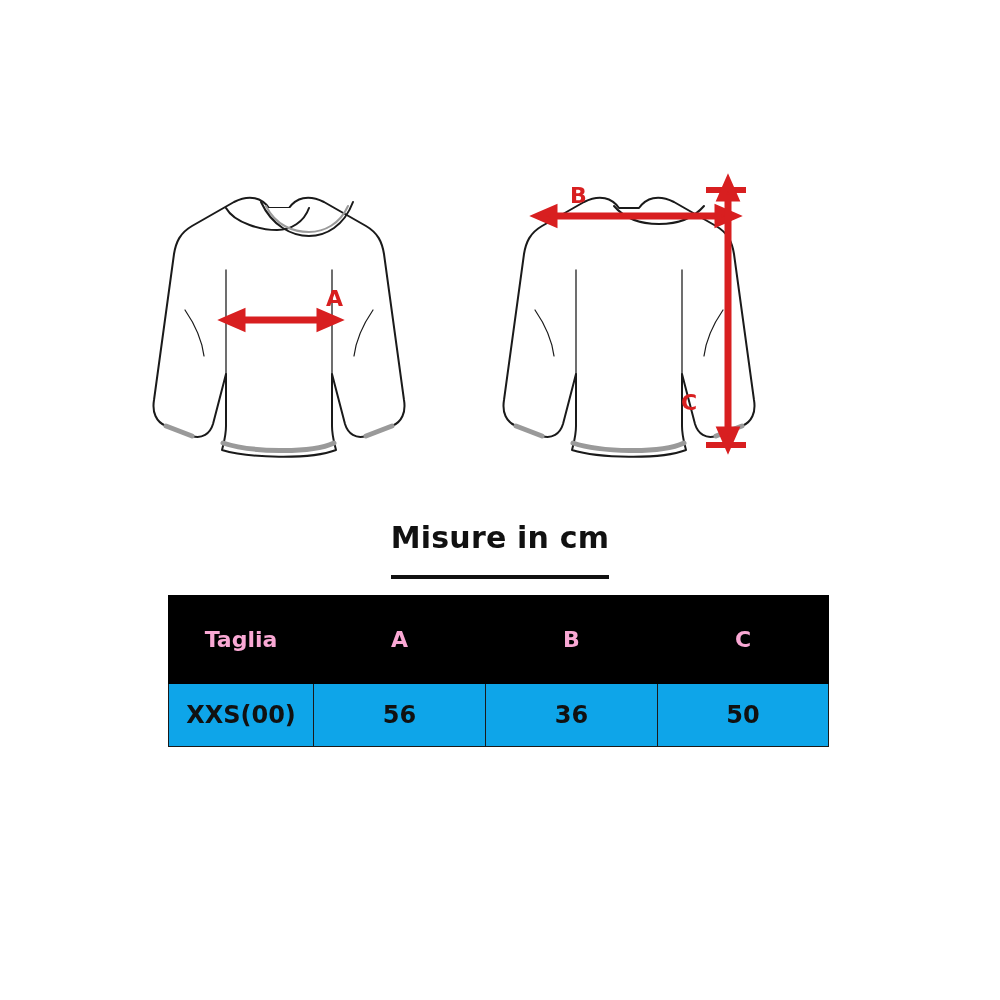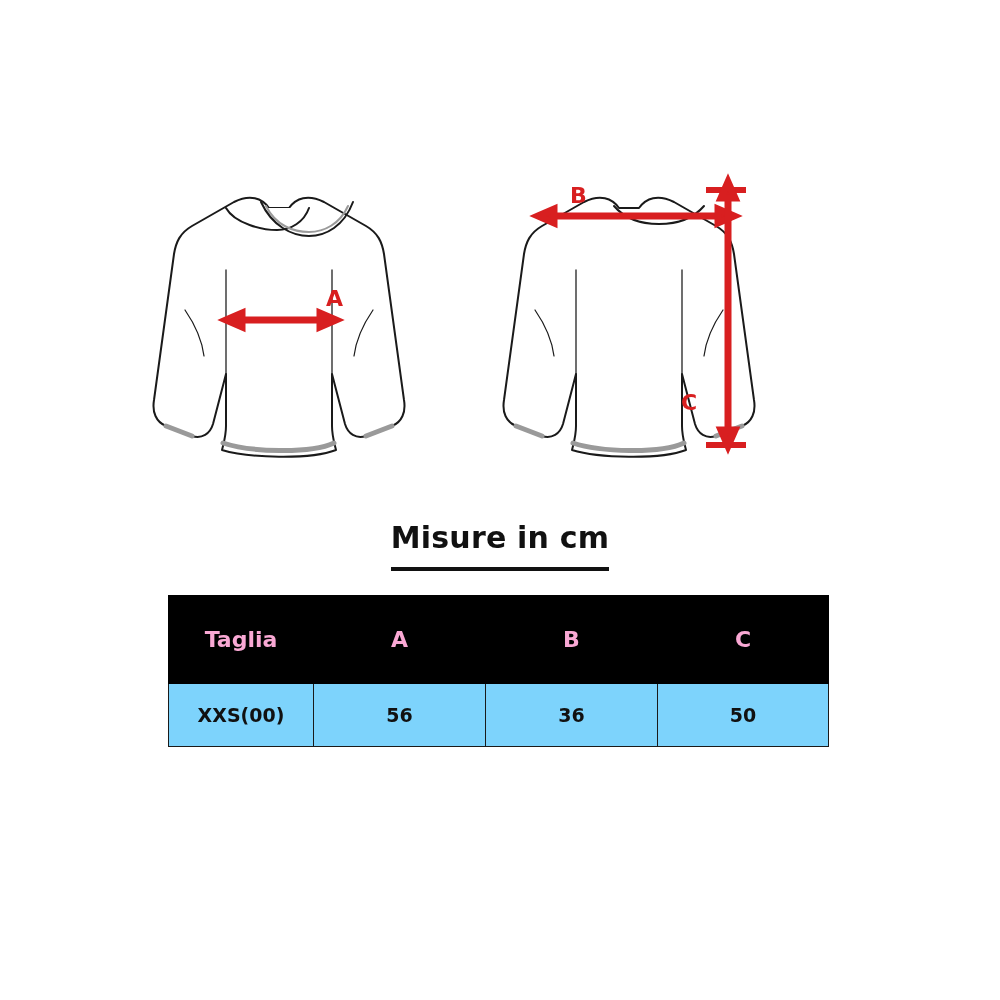--- a/index.html
+++ b/index.html
@@ -56,21 +56,21 @@
     top: 520px;
     width: 1000px;
     text-align: center;
   }
   .caption {
     display: inline-block;
     font-size: 30px;
     font-weight: bold;
     letter-spacing: 0.2px;
     color: #111111;
-    padding-bottom: 12px;
+    padding-bottom: 20px;
     border-bottom: 4px solid #111111;
     font-family: "DejaVu Sans", sans-serif;
   }
 
   
   .table-wrap {
     position: absolute;
     left: 168px;
     top: 595px;
     width: 660px;
@@ -91,23 +91,23 @@
     color: #f9a8d4;
     font-size: 22px;
     font-weight: bold;
     height: 85px;
     border-color: #000000;
   }
   table.size-table thead th:first-child {
     text-align: center;
   }
   table.size-table tbody td {
-    background: #7dd3fc;
+    background: #0ea5e9;
     color: #111111;
-    font-size: 19px;
+    font-size: 24px;
     font-weight: bold;
     height: 60px;
   }
   table.size-table col.c0 { width: 145px; }
   table.size-table col.c1 { width: 172px; }
   table.size-table col.c2 { width: 172px; }
   table.size-table col.c3 { width: 171px; }
 </style>
 </head>
 <body>

